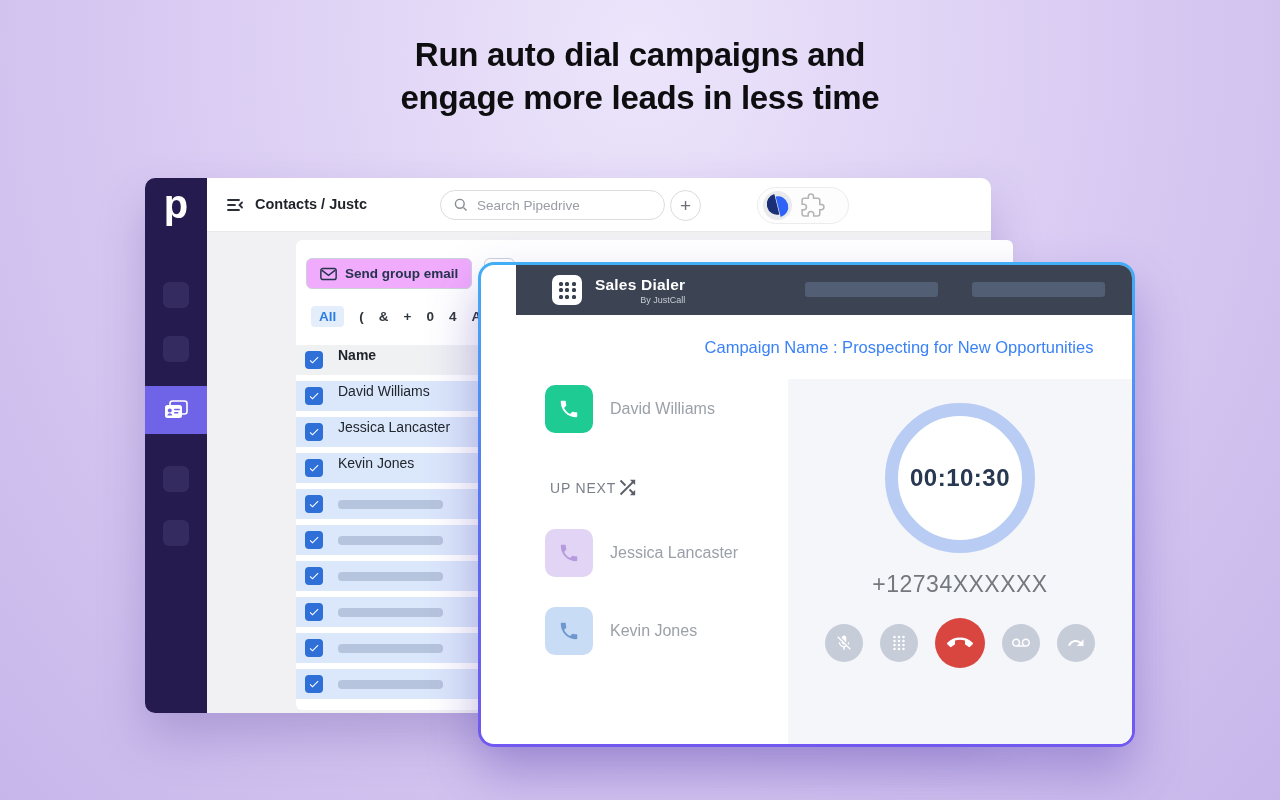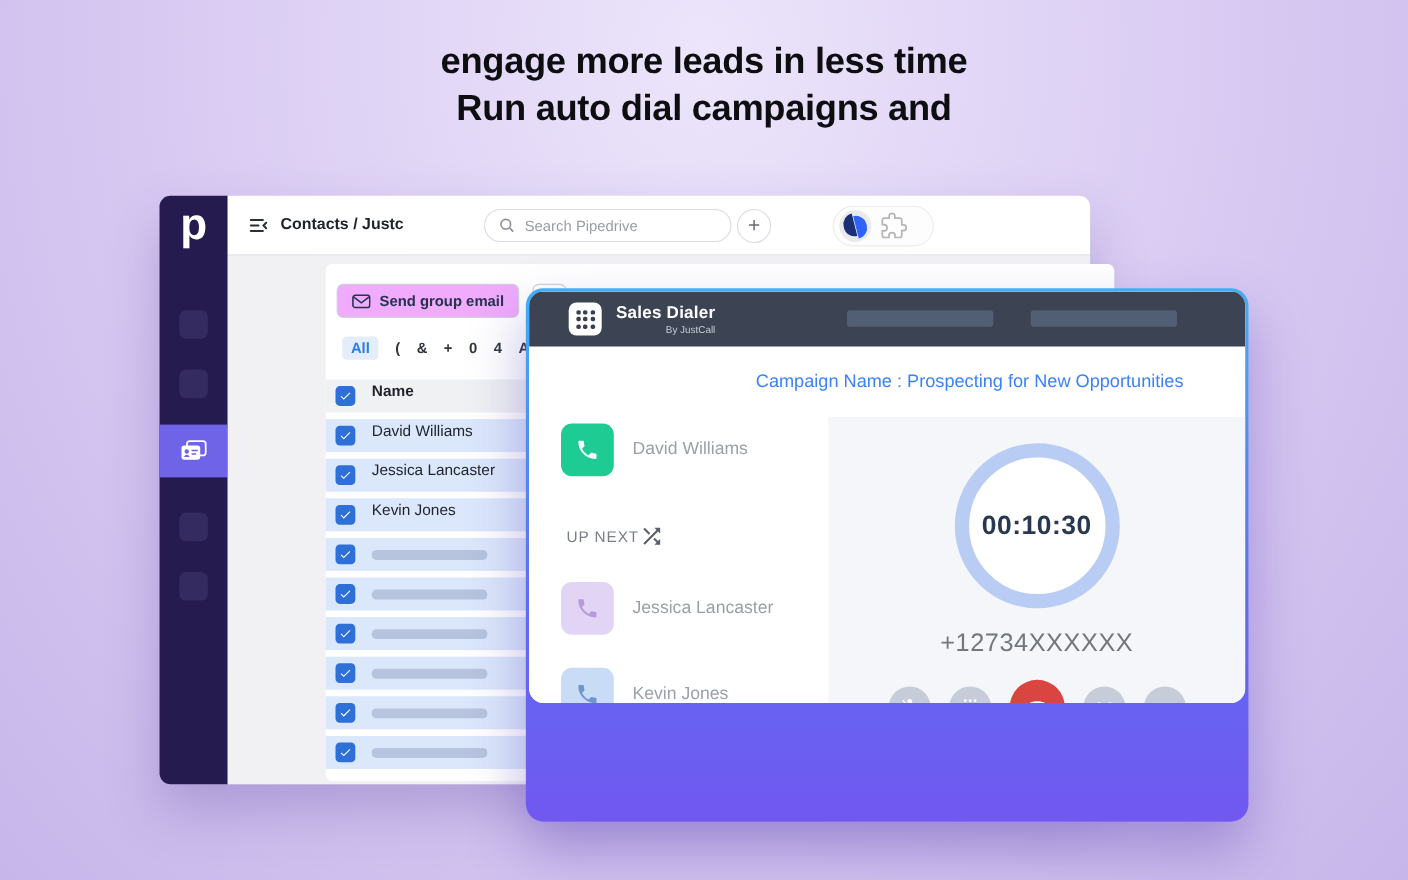--- a/index.html
+++ b/index.html
@@ -67,22 +67,22 @@
     background:var(--checkbox-blue);display:flex;align-items:center;justify-content:center;}
   .cell{position:absolute;top:2px;font-size:14px;color:#21262c;white-space:nowrap;}
   .cell.h{font-weight:700;color:#1f2329;}
   .cell.name{left:42px;} .cell.org{left:237px;}
   .bar{position:absolute;top:11px;height:9px;border-radius:4px;background:var(--bar-blue);}
   .bar.b1{left:42px;width:105px;} .bar.b2{left:232px;width:72px;}
   
   .modal-frame{position:absolute;left:478px;top:262px;width:657px;height:485px;padding:3px;
     border-radius:16px;background:linear-gradient(180deg,var(--border-top) 0%,#5f6bf3 60%,var(--border-bot) 100%);
     box-shadow:0 26px 50px rgba(88,62,175,.38);z-index:5;}
-  .modal{width:651px;height:374px;border-radius:13px;overflow:hidden;background:#fff;
-    display:flex;flex-direction:column;}
+  .modal{width:651px;height:479px;border-radius:13px;overflow:hidden;background:#fff;
+    display:flex;flex-direction:column;padding-left:35px;}
   .m-header{height:50px;background:var(--dialer-header);position:relative;
     display:flex;align-items:center;padding-left:36px;gap:13px;flex:none;}
   .grid-logo{width:30px;height:30px;border-radius:7px;background:#fff;
     display:grid;grid-template-columns:repeat(3,4px);grid-template-rows:repeat(3,4px);gap:2.5px;
     align-content:center;justify-content:center;}
   .grid-logo i{width:4px;height:4px;border-radius:1.5px;background:#39404f;}
   .m-title{display:flex;flex-direction:column;align-items:flex-end;}
   .m-title .t{font-size:15.5px;font-weight:700;color:#fff;letter-spacing:.2px;}
   .m-title .s{font-size:9px;color:#c6ccd6;margin-top:1px;}
   .h-bar{position:absolute;top:17px;width:133px;height:15px;border-radius:3px;background:var(--header-bar);}
@@ -108,22 +108,22 @@
   .controls{margin-top:20px;display:flex;align-items:center;gap:17px;}
   .ctl{width:38px;height:38px;border-radius:50%;background:var(--btn-gray);
     display:flex;align-items:center;justify-content:center;color:#fff;}
   .ctl.primary{width:50px;height:50px;background:var(--red);}
   svg{display:block;}
 </style>
 </head>
 <body>
 
 <div class="headline">
+  <div>Run auto dial campaigns and</div>
   <div>engage more leads in less time</div>
-  <div>Run auto dial campaigns and</div>
 </div>
 
 <div class="pd-window">
 
   <div class="pd-sidebar">
     <span class="pd-logo">p</span>
     <div class="sb-tile" style="top:104px"></div>
     <div class="sb-tile" style="top:158px"></div>
     <div class="sb-active">
       <svg width="26" height="22" viewBox="0 0 26 22">

